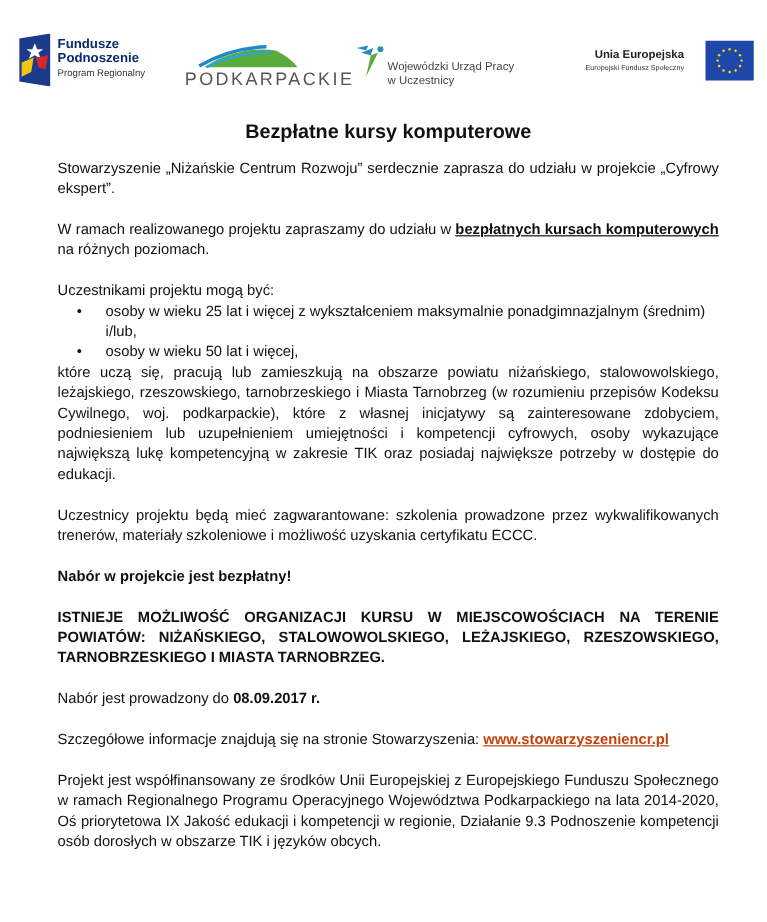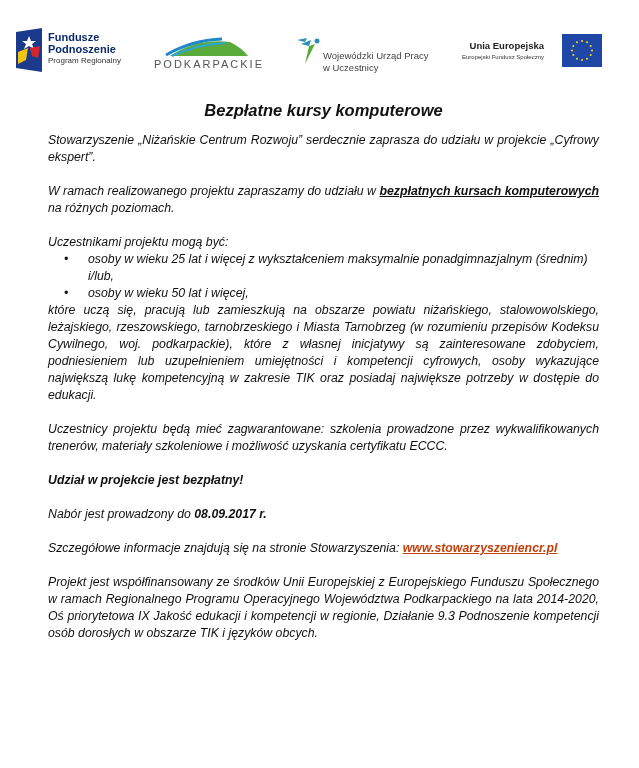--- a/index.html
+++ b/index.html
@@ -6,29 +6,29 @@
   body { width: 639px; height: 768px; overflow: hidden; position: relative;
          font-family: "Liberation Sans", sans-serif; color: #111; }
   .logo-bar { position: absolute; left: 0; top: 20px; width: 639px; height: 60px; }
   .logo { position: absolute; }
   .fe { left: 16px; top: 8px; width: 120px; height: 48px; }
   .fe-flag { position: absolute; left: 0; top: 0; width: 26px; height: 44px; }
   .fe-text { position: absolute; left: 32px; top: 3px; }
   .fe-t1 { font-size: 11px; font-weight: bold; color: #0a2a6b; line-height: 12px; display:block; }
   .fe-t2 { font-size: 8px; color: #333; line-height: 12px; display:block; }
   .pk { left: 152px; top: 16px; width: 104px; height: 36px; }
-  .pk-text { position: absolute; left: 2px; top: 22px; font-size: 11px; letter-spacing: 2px; color: #555; }
+  .pk-text { position: absolute; left: 2px; top: 22px; font-size: 15px; letter-spacing: 2px; color: #555; }
   .wup { left: 295px; top: 12px; width: 160px; height: 40px; }
   .wup-text { position: absolute; left: 28px; top: 18px; font-size: 9.5px; color: #444; line-height: 12px; }
-  .ue { left: 444px; top: 14px; width: 160px; height: 40px; }
+  .ue { left: 470px; top: 14px; width: 160px; height: 40px; }
   .ue-text { position: absolute; left: 0; top: 6px; width: 100px; text-align: right; }
   .ue-t1 { font-size: 9.5px; font-weight: bold; color: #222; display:block; line-height: 12px; }
   .ue-t2 { font-size: 6px; color: #333; display:block; line-height: 10px; }
   .eu-flag { position: absolute; left: 118px; top: 0; width: 40px; height: 33px; background: #1f47a8; }
-  .content { position: absolute; left: 48px; top: 100px; width: 551px; font-size: 12.3px; line-height: 17px; font-style: italic; }
+  .content { position: absolute; left: 48px; top: 100px; width: 551px; font-size: 12.3px; line-height: 17px; }
   h1 { text-align: center; font-size: 16.5px; font-weight: bold; margin: 0 0 12px 0; line-height: 20px; }
   p { margin: 0 0 17px 0; text-align: justify; }
   ul { margin: 0; padding: 0; list-style: none; }
   li { position: relative; padding-left: 40px; text-align: left; }
   li .bullet { position: absolute; left: 16px; top: 0; }
   .bold { font-weight: bold; }
   .u { font-weight: bold; text-decoration: underline; }
   .link { color: #c2410c; font-weight: bold; text-decoration: underline; }
   .tight { margin-bottom: 0; }
 </style>
@@ -106,22 +106,23 @@
 
   <p class="tight">Uczestnikami projektu mogą być:</p>
   <ul>
     <li><span class="bullet">•</span><span>osoby w  wieku 25 lat i więcej z wykształceniem maksymalnie ponadgimnazjalnym (średnim) i/lub,</span></li>
     <li><span class="bullet">•</span><span>osoby w wieku 50 lat i więcej,</span></li>
   </ul>
   <p>które uczą się, pracują lub zamieszkują na obszarze powiatu niżańskiego, stalowowolskiego, leżajskiego, rzeszowskiego, tarnobrzeskiego i Miasta Tarnobrzeg (w rozumieniu przepisów Kodeksu Cywilnego, woj. podkarpackie), które z własnej inicjatywy są zainteresowane zdobyciem, podniesieniem lub uzupełnieniem umiejętności i kompetencji cyfrowych, osoby wykazujące największą lukę kompetencyjną w zakresie TIK oraz posiadaj największe potrzeby w dostępie do edukacji.</p>
 
   <p>Uczestnicy projektu będą mieć zagwarantowane: szkolenia prowadzone przez wykwalifikowanych trenerów, materiały szkoleniowe i możliwość uzyskania certyfikatu ECCC.</p>
 
-  <p class="bold">Udział w projekcie jest bezpłatny!</p>
+  <p class="bold">Nabór w projekcie jest bezpłatny!</p>
 
+  <p class="bold">ISTNIEJE MOŻLIWOŚĆ ORGANIZACJI KURSU W MIEJSCOWOŚCIACH NA TERENIE POWIATÓW: NIŻAŃSKIEGO, STALOWOWOLSKIEGO, LEŻAJSKIEGO, RZESZOWSKIEGO, TARNOBRZESKIEGO I MIASTA TARNOBRZEG.</p>
 
   <p><span>Nabór jest prowadzony do </span><span class="bold">08.09.2017 r.</span></p>
 
 
   <p><span>Szczegółowe informacje znajdują się na stronie Stowarzyszenia: </span><a class="link">www.stowarzyszeniencr.pl</a></p>
 
   <p>Projekt jest współfinansowany ze środków Unii Europejskiej z Europejskiego Funduszu Społecznego w ramach Regionalnego Programu Operacyjnego Województwa Podkarpackiego na lata 2014-2020, Oś priorytetowa IX Jakość edukacji i kompetencji w regionie, Działanie 9.3 Podnoszenie kompetencji osób dorosłych w obszarze TIK i języków obcych.</p>
 </div>
 
 </body></html>

